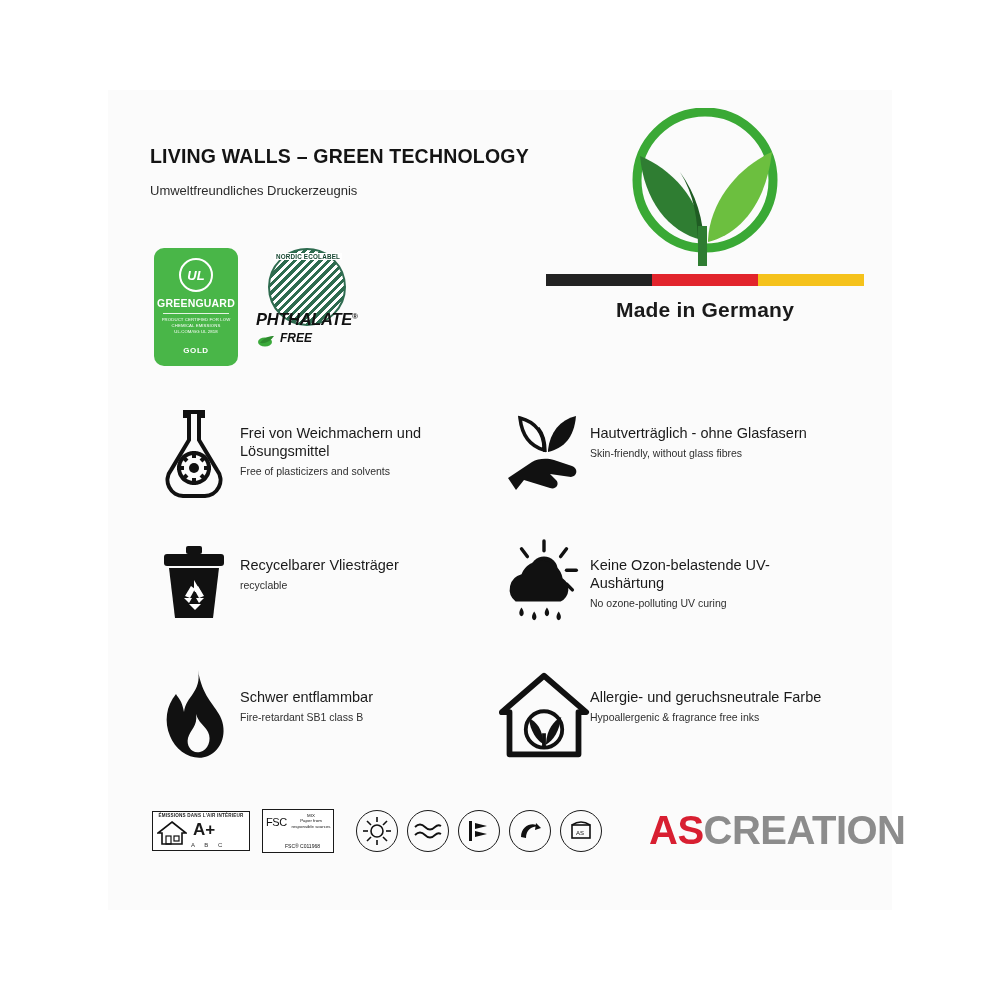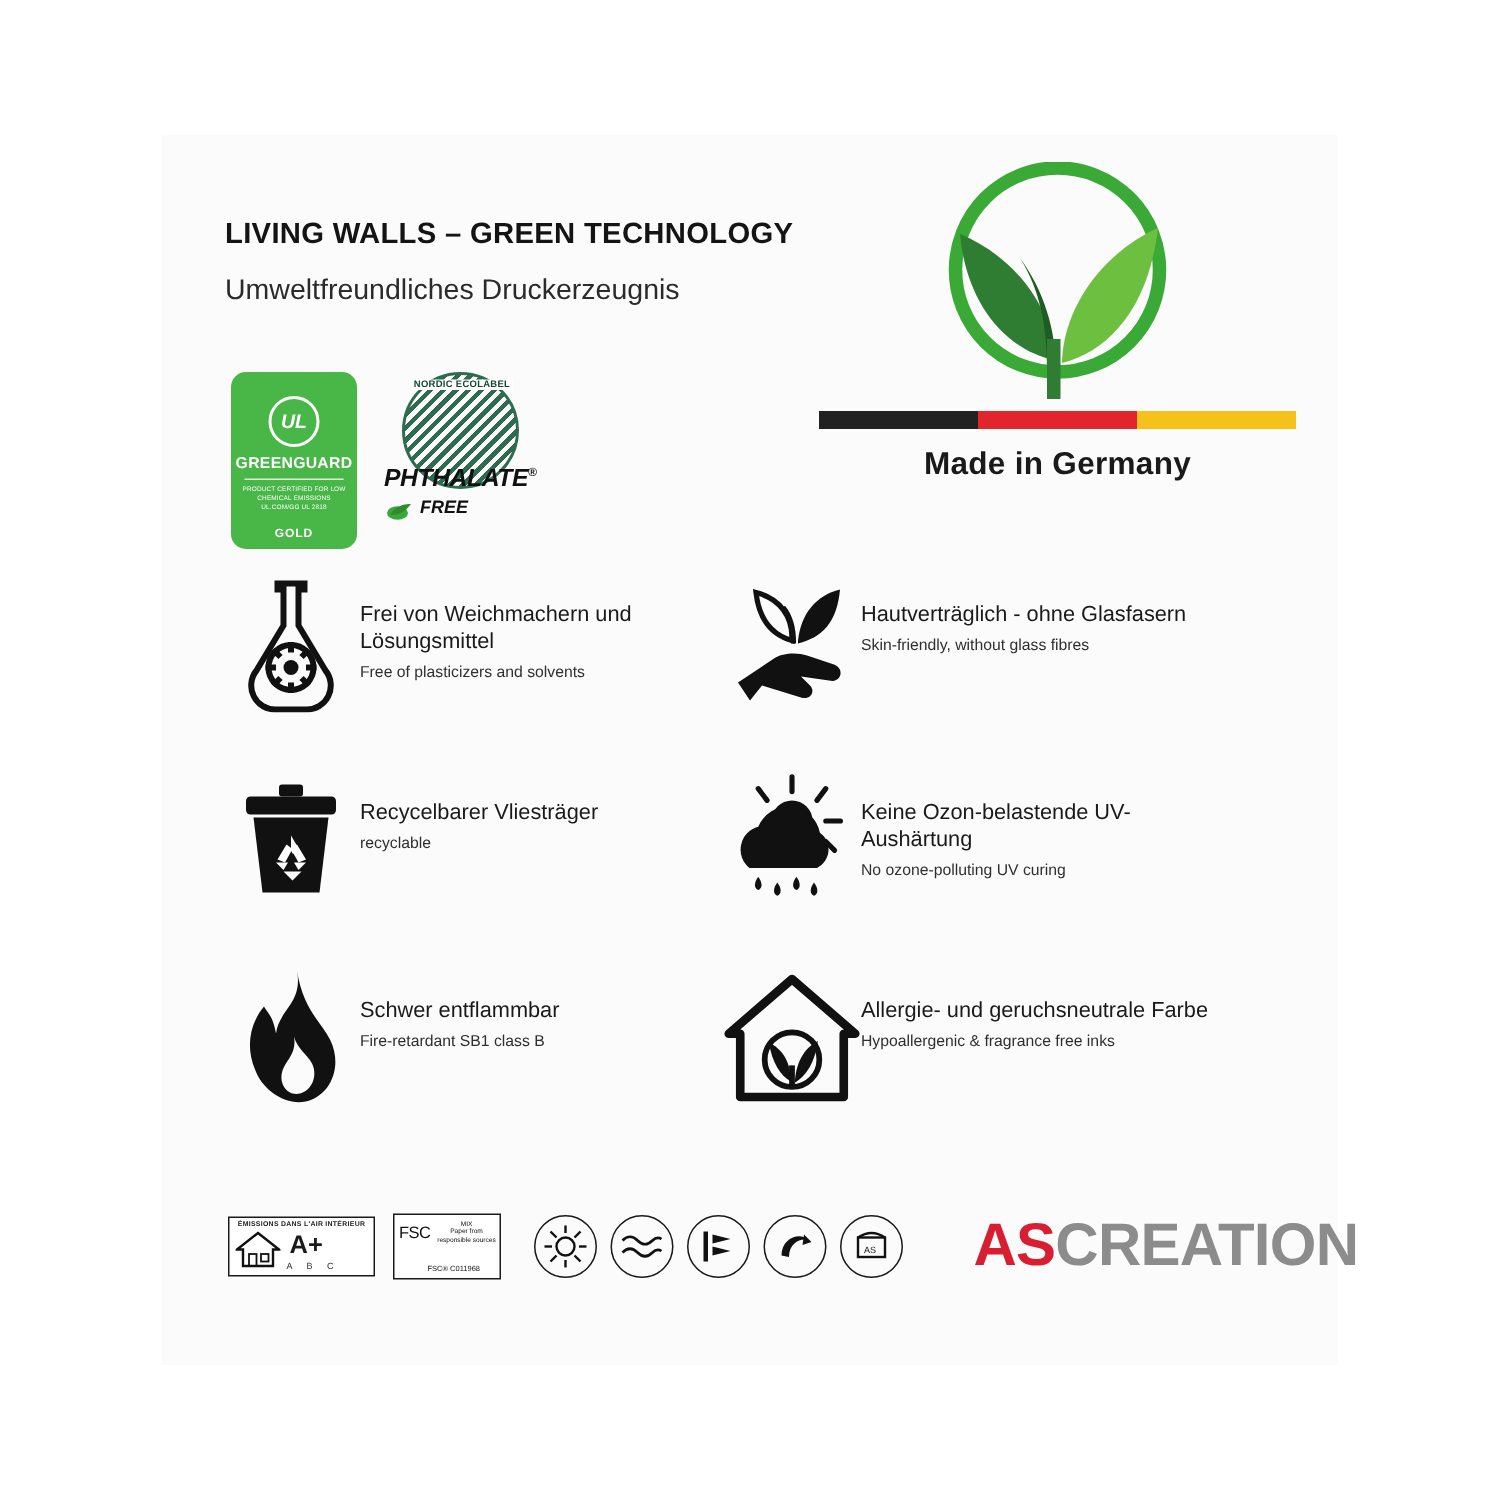--- a/index.html
+++ b/index.html
@@ -38,21 +38,21 @@
   }
   .title {
     font-size: 19.5px;
     font-weight: bold;
     letter-spacing: 0.2px;
     color: #141414;
     margin: 0 0 15px 0;
     white-space: nowrap;
   }
   .subtitle {
-    font-size: 19px;
+    font-size: 13px;
     color: #2b2b2b;
     margin: 0;
   }
 
   
   .badges {
     position: absolute;
     left: 46px;
     top: 158px;
     display: flex;
@@ -63,21 +63,20 @@
     width: 84px;
     height: 118px;
     border-radius: 10px;
     background: #49b648;
     color: #ffffff;
     display: flex;
     flex-direction: column;
     align-items: center;
     padding-top: 6px;
     box-sizing: border-box;
-    justify-content: center;
   }
   .gg-ul {
     width: 30px;
     height: 30px;
     border-radius: 50%;
     border: 2.5px solid #ffffff;
     display: flex;
     align-items: center;
     justify-content: center;
     font-size: 13px;
@@ -204,26 +203,26 @@
     font-weight: bold;
     color: #1a1a1a;
     margin-top: 12px;
     letter-spacing: .2px;
   }
 
   
   .features {
     position: absolute;
     left: 40px;
-    top: 289px;
+    top: 312px;
     width: 740px;
     display: grid;
     grid-template-columns: 310px 330px;
     grid-auto-rows: 132px;
-    column-gap: 24px;
+    column-gap: 40px;
   }
   .feature {
     display: flex;
     align-items: flex-start;
   }
   .feat-icon {
     width: 92px;
     min-width: 92px;
     height: 100px;
     display: flex;

